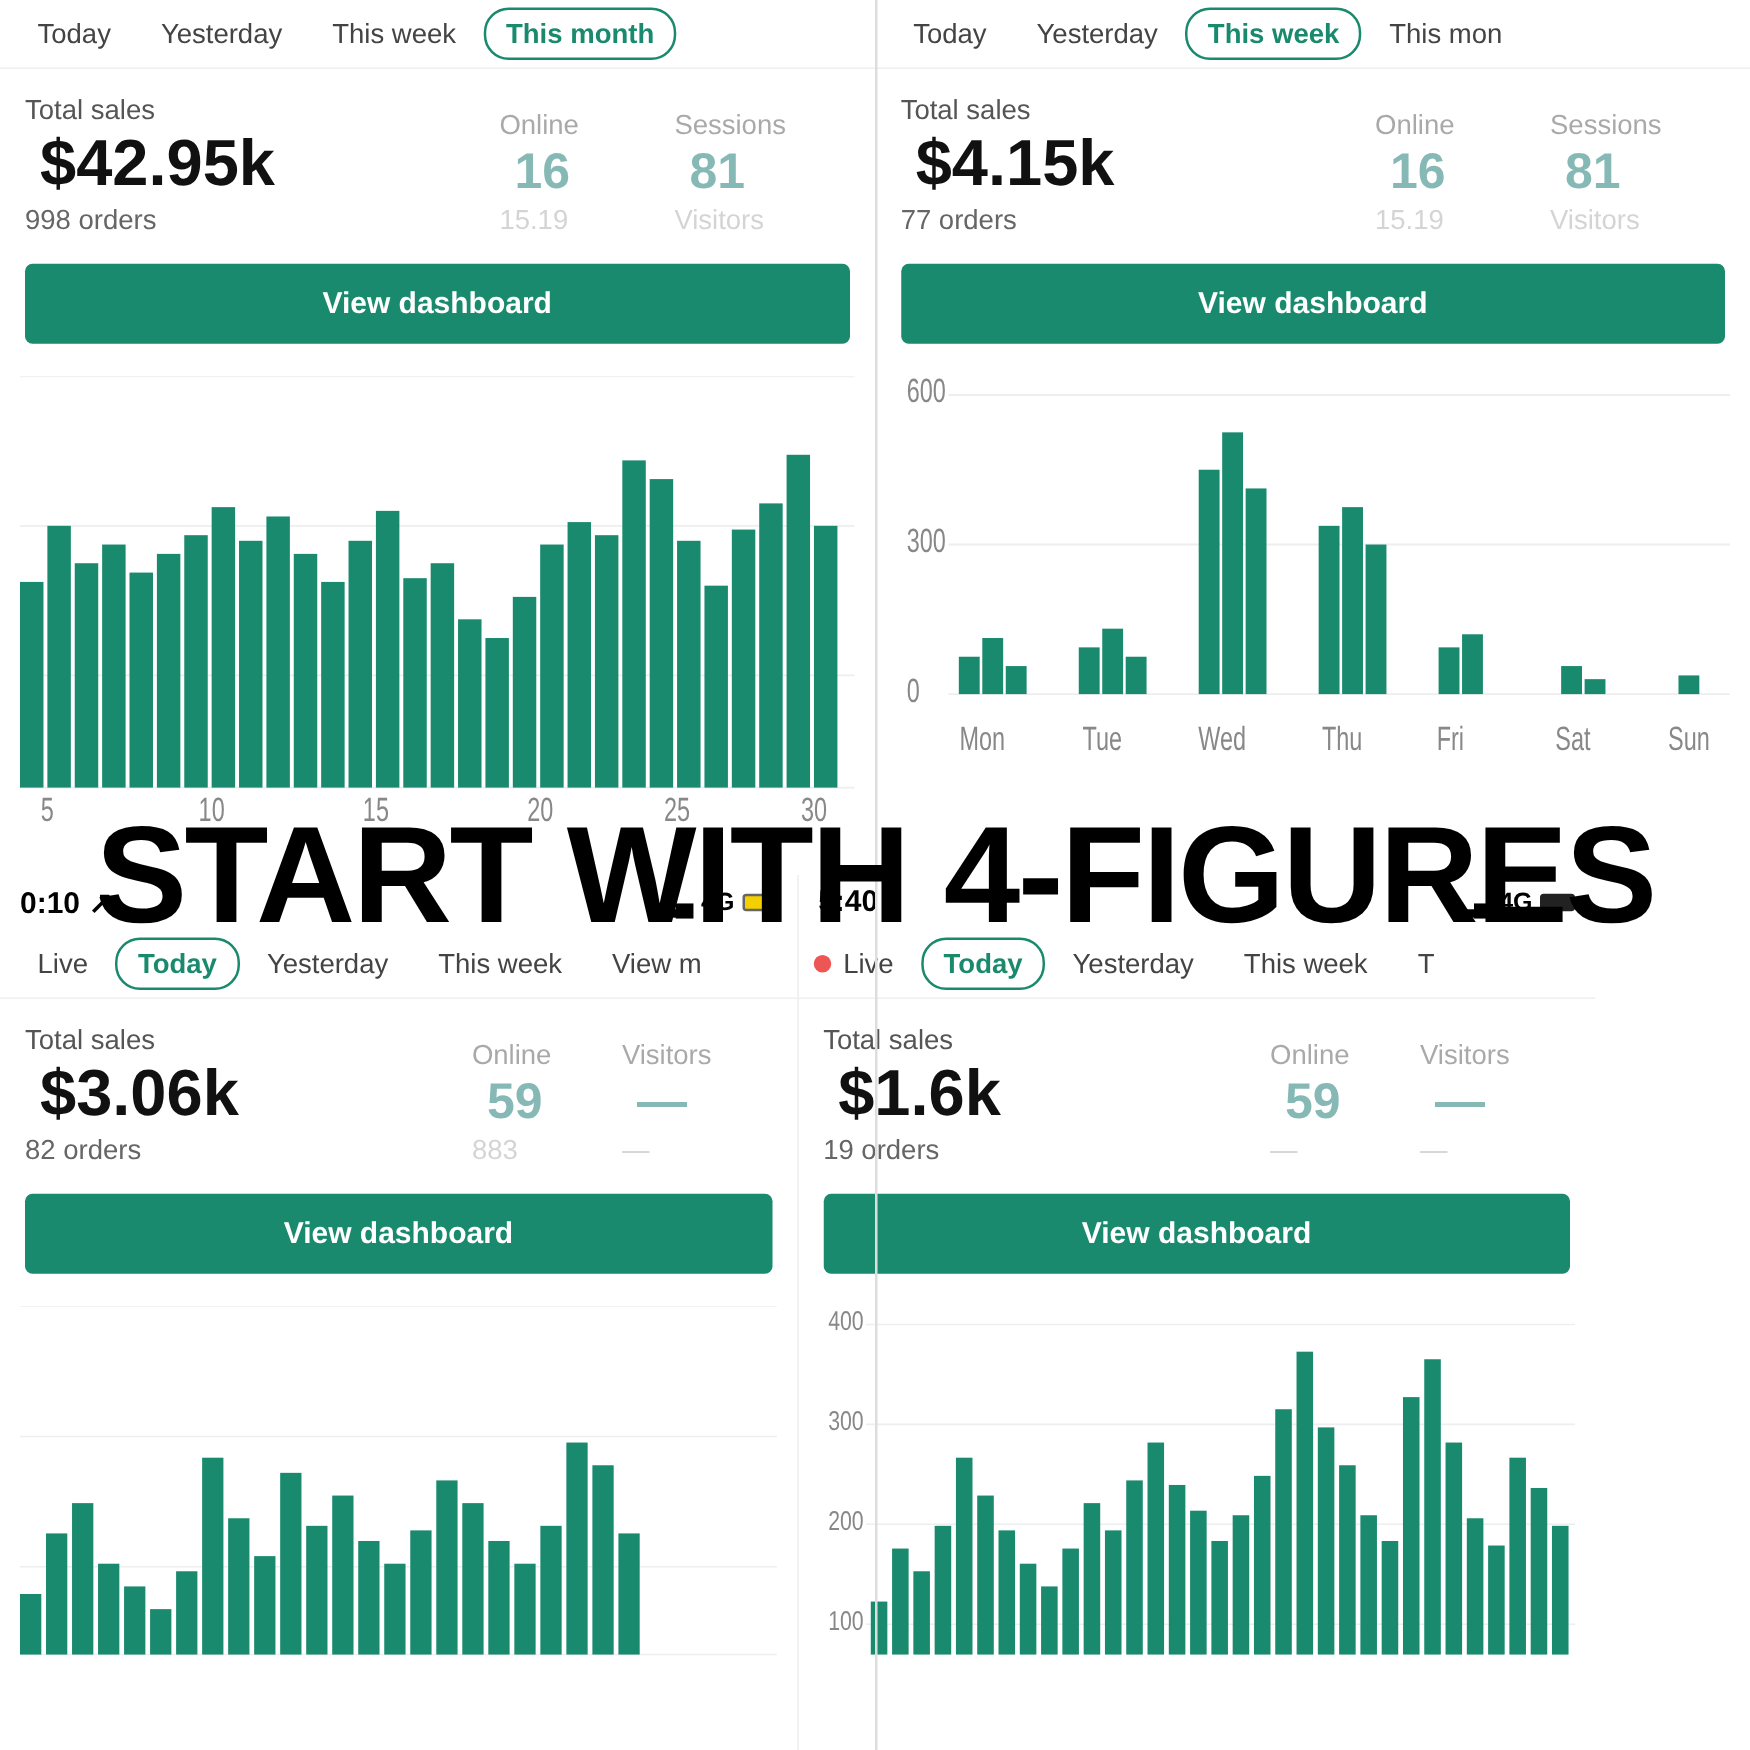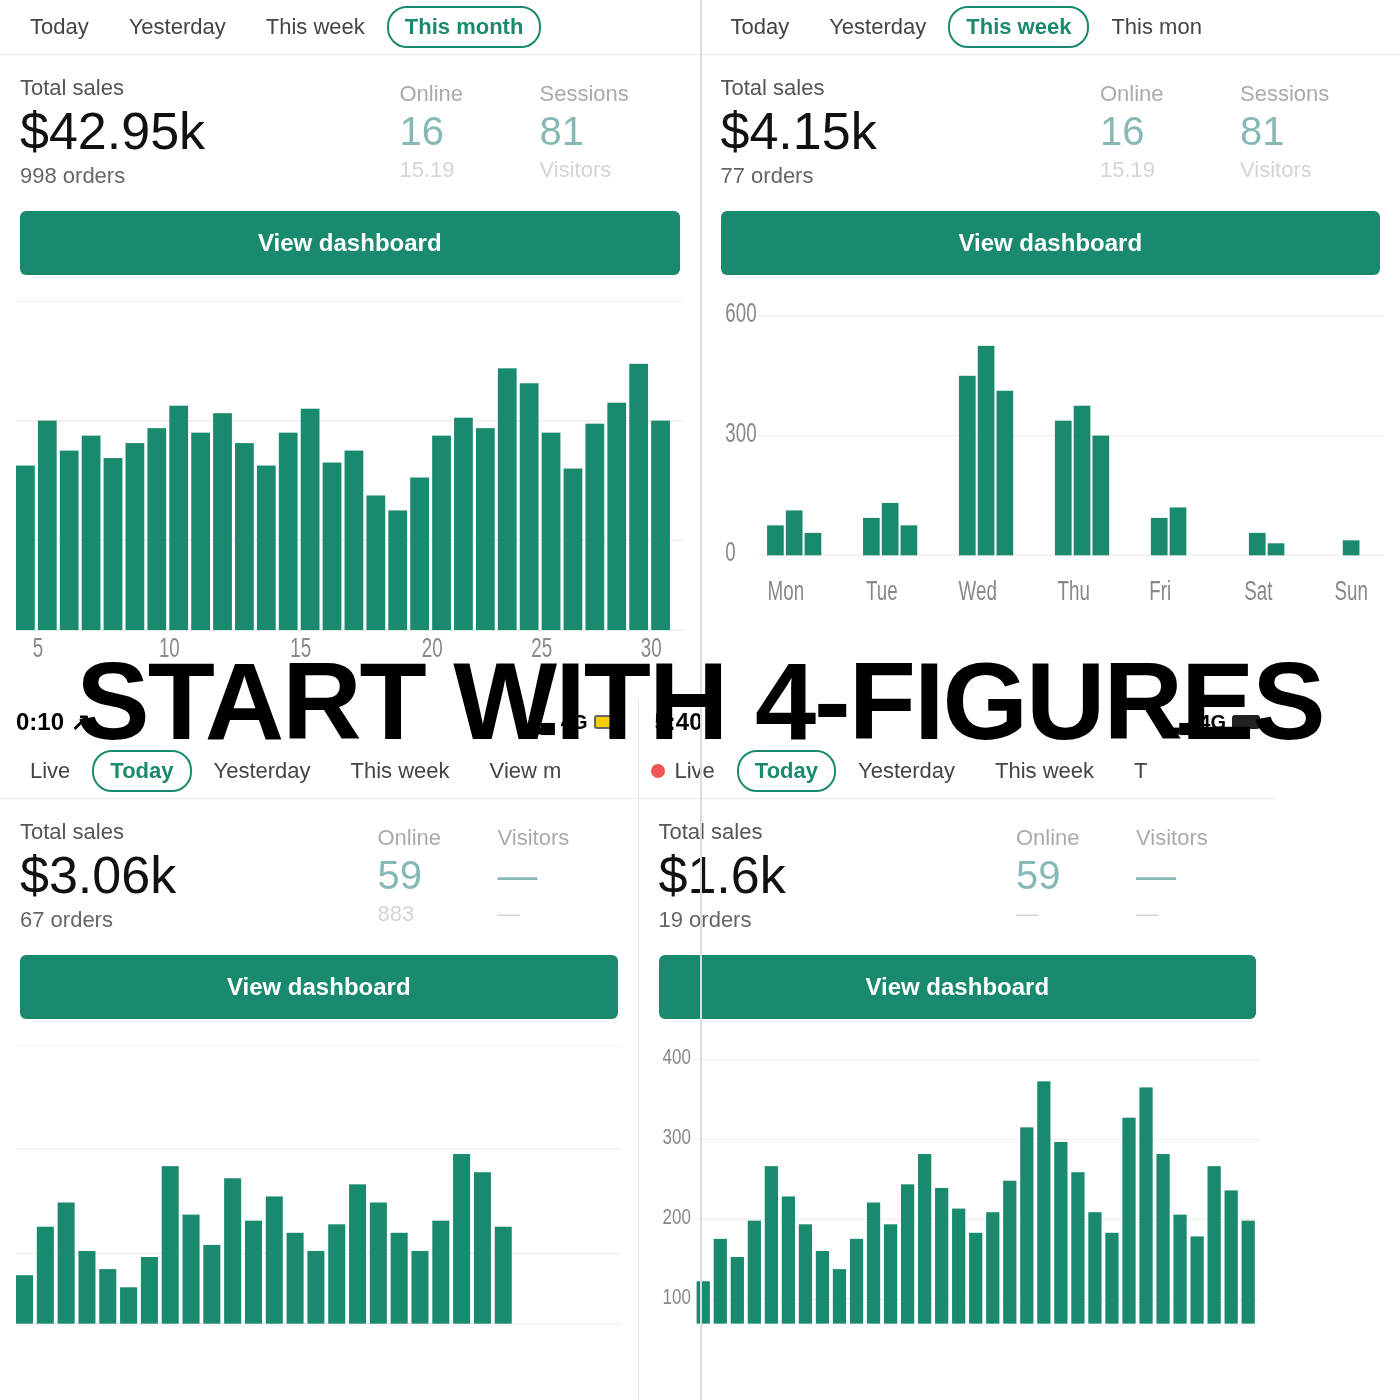--- a/index.html
+++ b/index.html
@@ -86,35 +86,36 @@
       background: #e55;
       display: inline-block;
       margin-right: 4px;
     }
 
     
     .stats-row {
       display: flex;
       gap: 0;
       padding: 20px 20px 10px;
-      align-items: center;
+      align-items: flex-end;
     }
     .stat-block {
       flex: 1;
     }
     .stat-label {
       font-size: 22px;
       color: #555;
       margin-bottom: 4px;
     }
     .stat-value {
       font-size: 52px;
-      font-weight: 400;
+      font-weight: 700;
       color: #111;
       line-height: 1;
+      margin-left: 12px;
     }
     .stat-value.muted {
       color: #0f766e;
       font-size: 40px;
     }
     .stat-sub {
       font-size: 22px;
       color: #666;
       margin-top: 6px;
     }
@@ -358,21 +359,21 @@
         <span class="filter-tab">Live</span>
         <span class="filter-tab active">Today</span>
         <span class="filter-tab">Yesterday</span>
         <span class="filter-tab">This week</span>
         <span class="filter-tab">View m</span>
       </div>
       <div class="stats-row">
         <div class="stat-block">
           <div class="stat-label">Total sales</div>
           <div class="stat-value">$3.06k</div>
-          <div class="stat-sub">67 orders</div>
+          <div class="stat-sub">82 orders</div>
         </div>
         <div class="stat-block" style="max-width:120px; opacity:0.5;">
           <div class="stat-label">Online</div>
           <div class="stat-value muted">59</div>
           <div class="stat-sub muted">883</div>
         </div>
         <div class="stat-block" style="max-width:120px; opacity:0.5;">
           <div class="stat-label">Visitors</div>
           <div class="stat-value muted">—</div>
           <div class="stat-sub muted">—</div>

